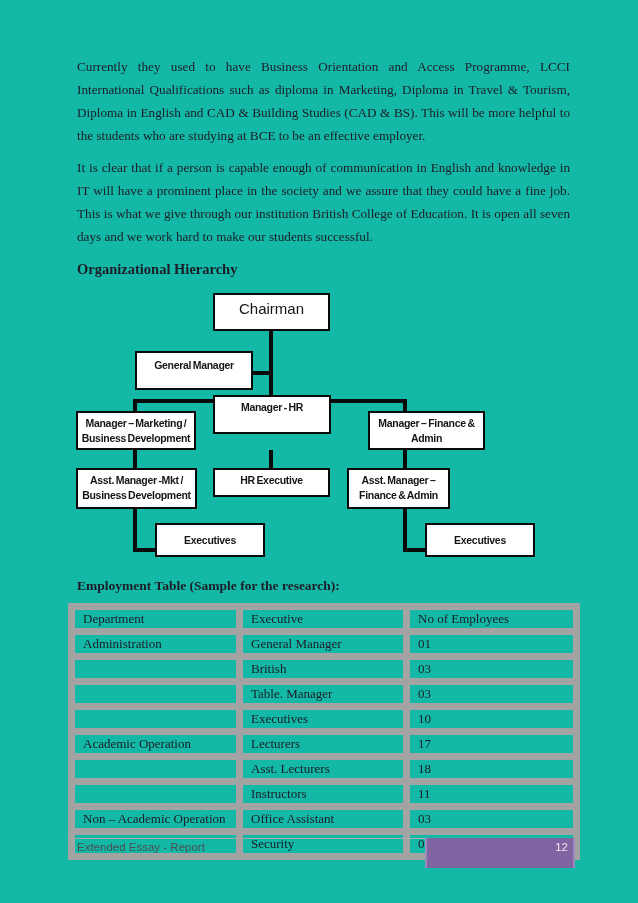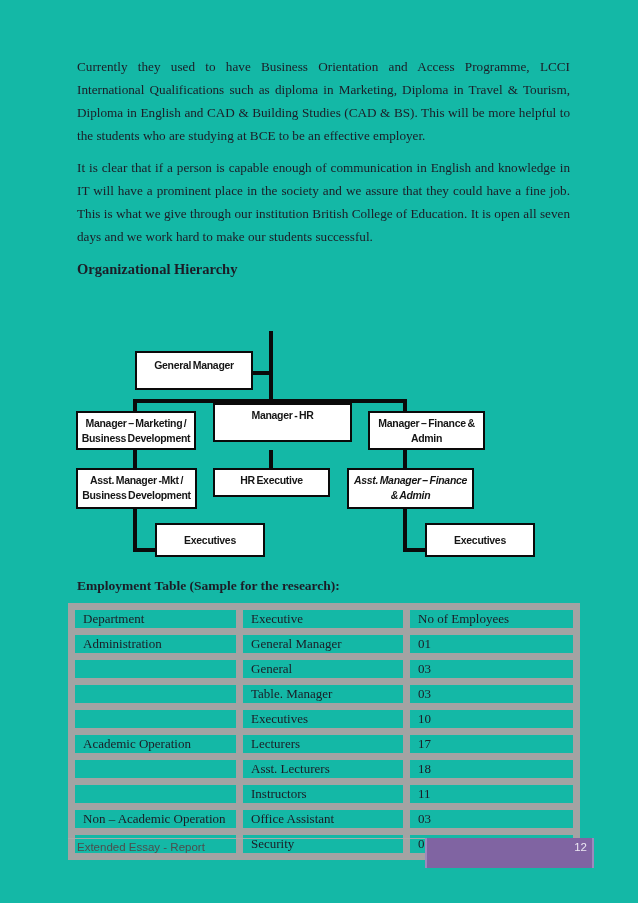--- a/index.html
+++ b/index.html
@@ -31,25 +31,25 @@
     font-size: 10.5px; line-height: 15px; letter-spacing: -0.3px; word-spacing: -1px;
     text-align: center; padding: 3px 1px 0 1px; color: #151515;
   }
   .node-chairman {
     left: 213px; top: 8px; width: 117px; height: 38px;
     font-weight: normal; font-size: 15px; letter-spacing: 0; word-spacing: 0;
     padding-top: 6px;
   }
   .node-gm      { left: 135px; top: 66px;  width: 118px; height: 39px; padding-top: 5px; }
   .node-mktg    { left: 76px;  top: 126px; width: 120px; height: 39px; }
-  .node-hr      { left: 213px; top: 118px; width: 139px; height: 39px; }
+  .node-hr      { left: 213px; top: 110px; width: 118px; height: 39px; }
   .node-fin     { left: 368px; top: 126px; width: 117px; height: 39px; }
   .node-amktg   { left: 76px;  top: 183px; width: 121px; height: 41px; }
   .node-hrexec  { left: 213px; top: 183px; width: 117px; height: 29px; }
-  .node-afin    { left: 347px; top: 183px; width: 127px; height: 41px; font-style: italic; }
+  .node-afin    { left: 347px; top: 183px; width: 103px; height: 41px; }
   .node-exec-l  { left: 155px; top: 238px; width: 110px; height: 34px; padding-top: 8px; }
   .node-exec-r  { left: 425px; top: 238px; width: 110px; height: 34px; padding-top: 8px; }
   .conn { position: absolute; background: #0a0a0a; }
   
   .c-v-chair  { left: 269px; top: 46px;  width: 4px;  height: 80px; }
   
   .c-h-gm     { left: 253px; top: 86px;  width: 18px; height: 4px; }
   
   .c-h-branch { left: 133px; top: 114px; width: 274px; height: 4px; }
   .c-v-dropl  { left: 133px; top: 114px; width: 4px;  height: 12px; }
@@ -73,21 +73,21 @@
     border: 7px solid #a3a3a3; height: 23px; padding: 1px 4px 1px 8px;
     vertical-align: middle; overflow: hidden; white-space: nowrap;
   }
   
   .footer-rule { position: absolute; left: 68px; top: 838px; width: 505px; height: 1px; background: #aaaaaa; }
   .footer-label {
     position: absolute; left: 77px; top: 841px;
     font-family: "Liberation Sans", sans-serif; font-size: 11.5px; color: #4d4d4d;
   }
   .page-bar {
-    position: absolute; left: 425px; top: 838px; width: 169px; height: 30px;
+    position: absolute; left: 425px; top: 838px; width: 150px; height: 30px;
     background: #8064a2; border-left: 2px solid #9d89bd; border-right: 2px solid #9d89bd;
   }
   .page-num {
     position: absolute; right: 5px; top: 3px;
     font-family: "Liberation Sans", sans-serif; font-size: 11.5px; color: #ece7f3;
   }
 </style>
 </head>
 <body>
 
@@ -105,20 +105,21 @@
     <div class="conn c-v-dropl"></div>
     <div class="conn c-v-dropr"></div>
     <div class="conn c-v-l2"></div>
     <div class="conn c-v-c2"></div>
     <div class="conn c-v-r2"></div>
     <div class="conn c-v-l3"></div>
     <div class="conn c-h-l3"></div>
     <div class="conn c-v-r3"></div>
     <div class="conn c-h-r3"></div>
 
+    <div class="node node-chairman">Chairman</div>
     <div class="node node-gm">General Manager</div>
     <div class="node node-mktg">Manager – Marketing / Business Development</div>
     <div class="node node-hr">Manager - HR</div>
     <div class="node node-fin">Manager – Finance &amp; Admin</div>
     <div class="node node-amktg">Asst. Manager -Mkt / Business Development</div>
     <div class="node node-hrexec">HR Executive</div>
     <div class="node node-afin">Asst. Manager – Finance &amp; Admin</div>
     <div class="node node-exec-l">Executives</div>
     <div class="node node-exec-r">Executives</div>
   </div>
@@ -137,21 +138,21 @@
         <td>Executive</td>
         <td>No of Employees</td>
       </tr>
       <tr>
         <td>Administration</td>
         <td>General Manager</td>
         <td>01</td>
       </tr>
       <tr>
         <td></td>
-        <td>General</td>
+        <td>British</td>
         <td>03</td>
       </tr>
       <tr>
         <td></td>
         <td>Table. Manager</td>
         <td>03</td>
       </tr>
       <tr>
         <td></td>
         <td>Executives</td>

